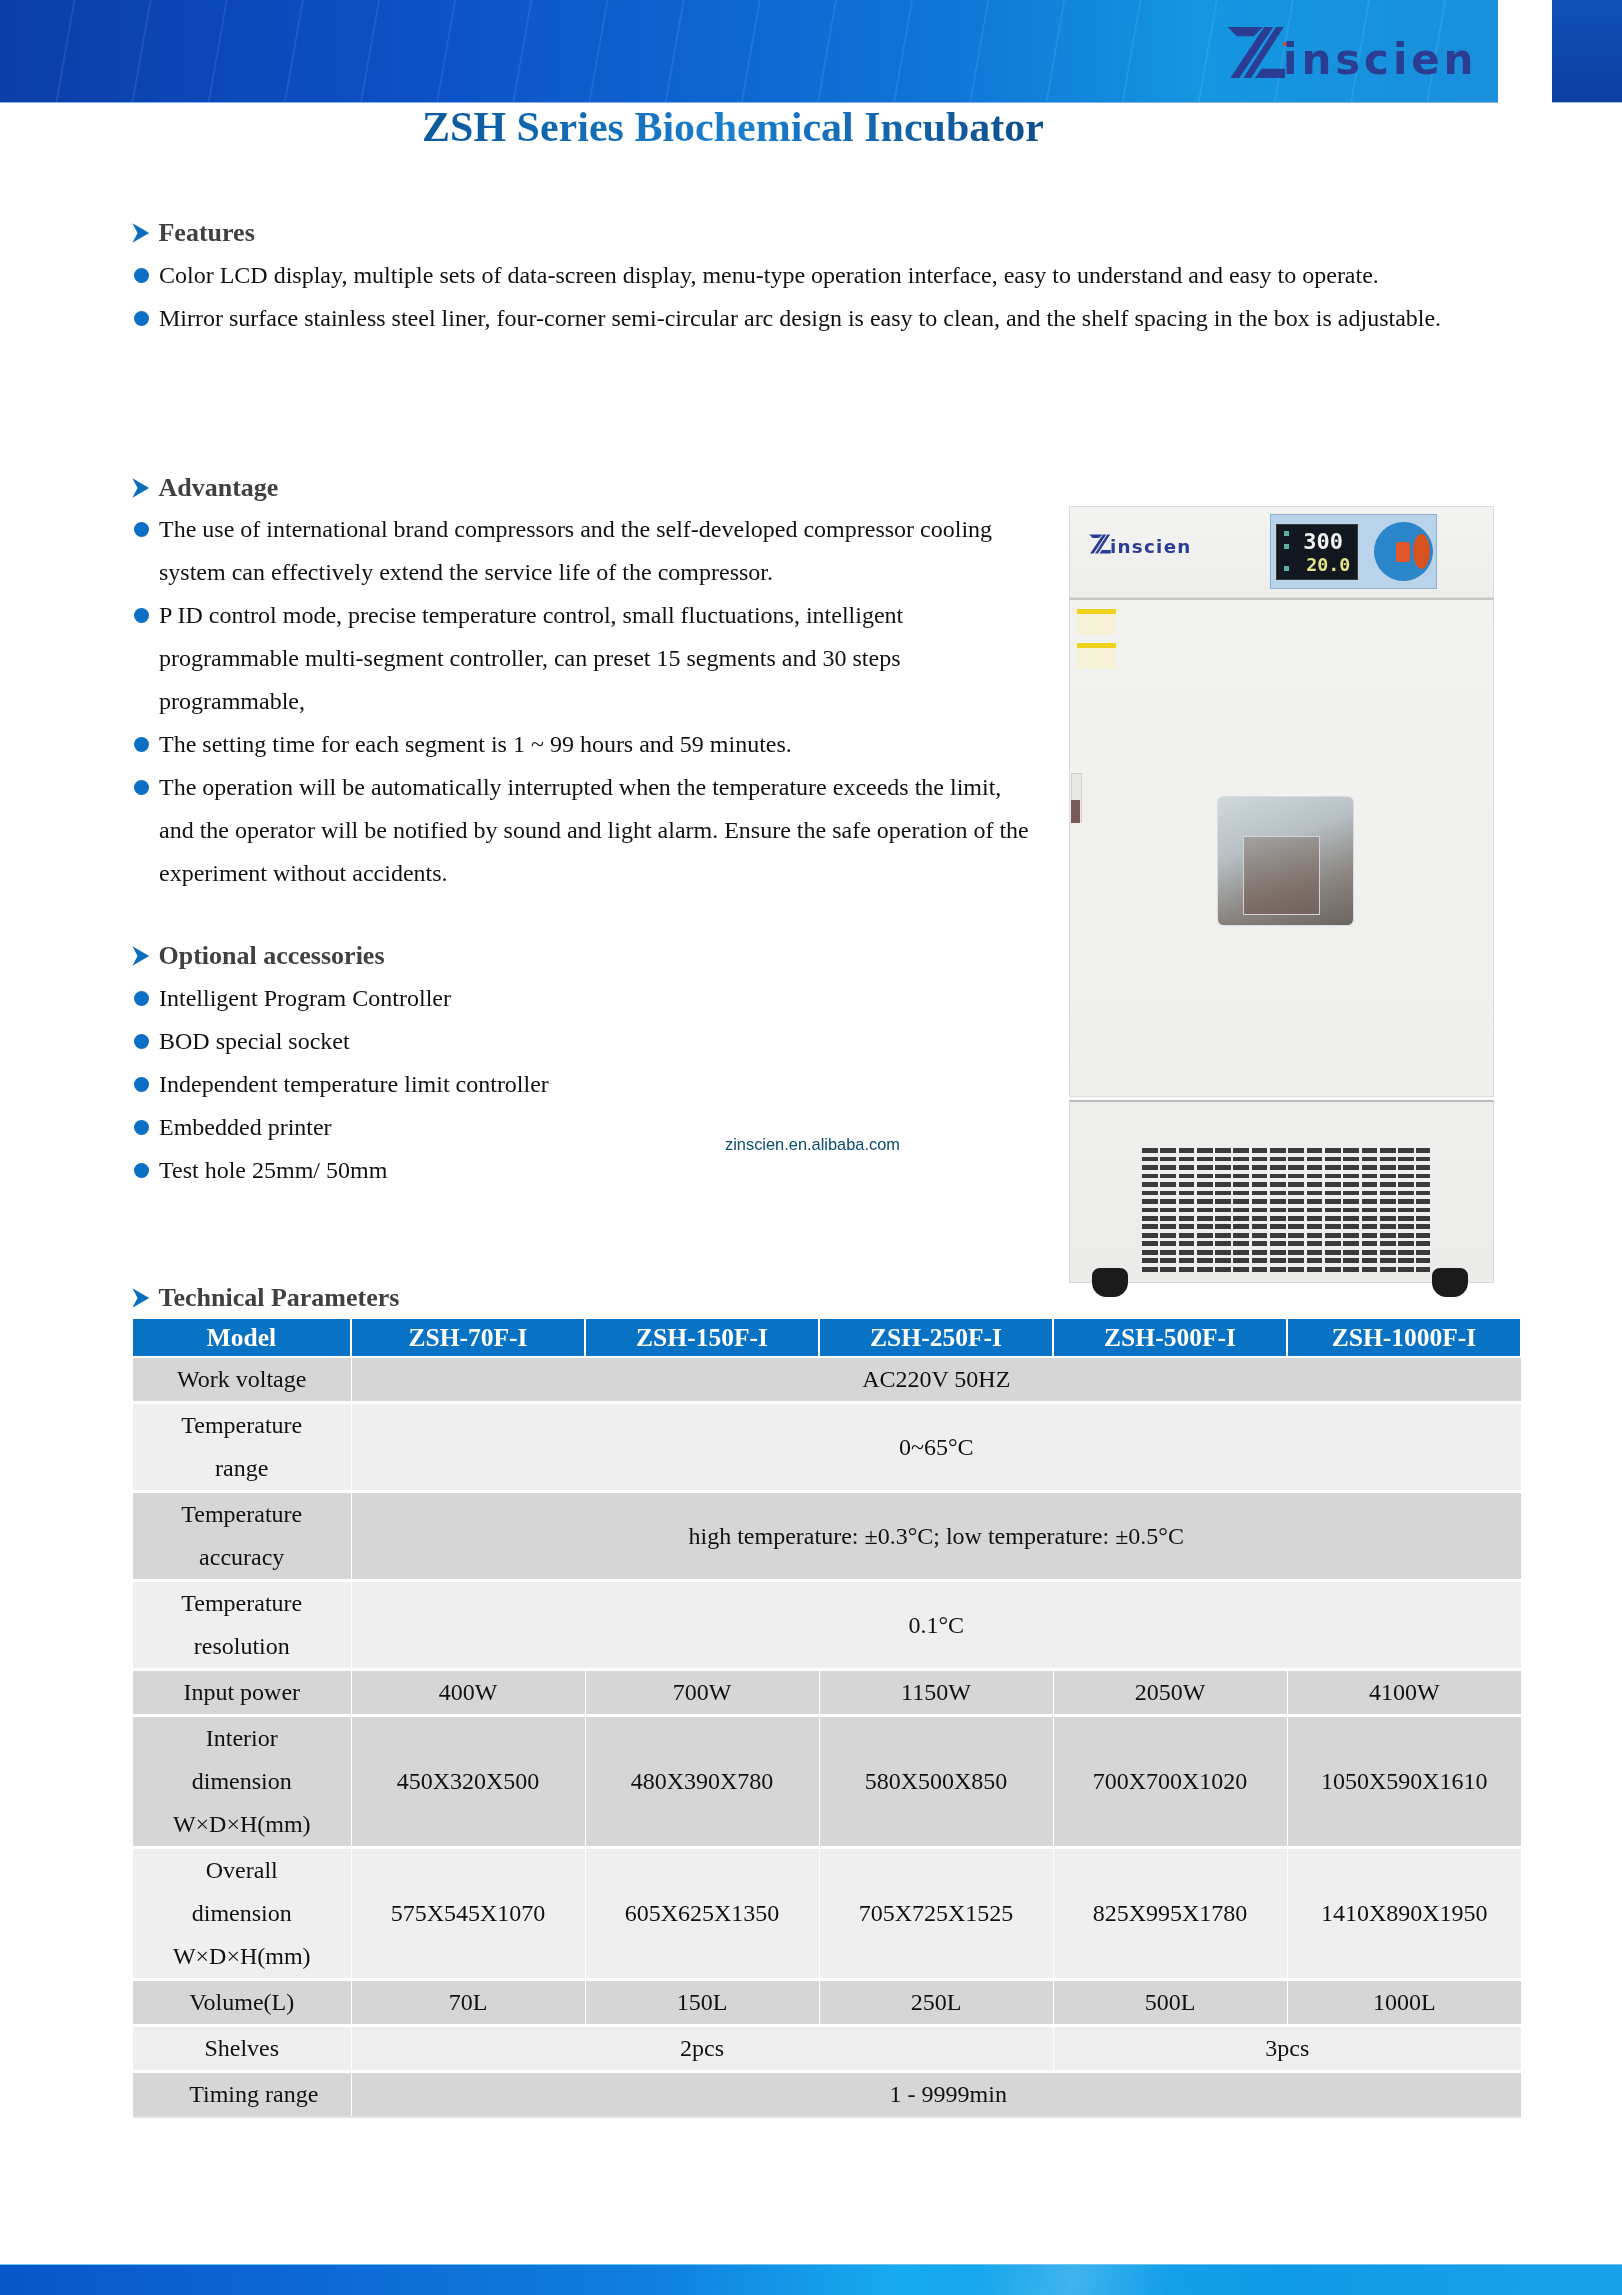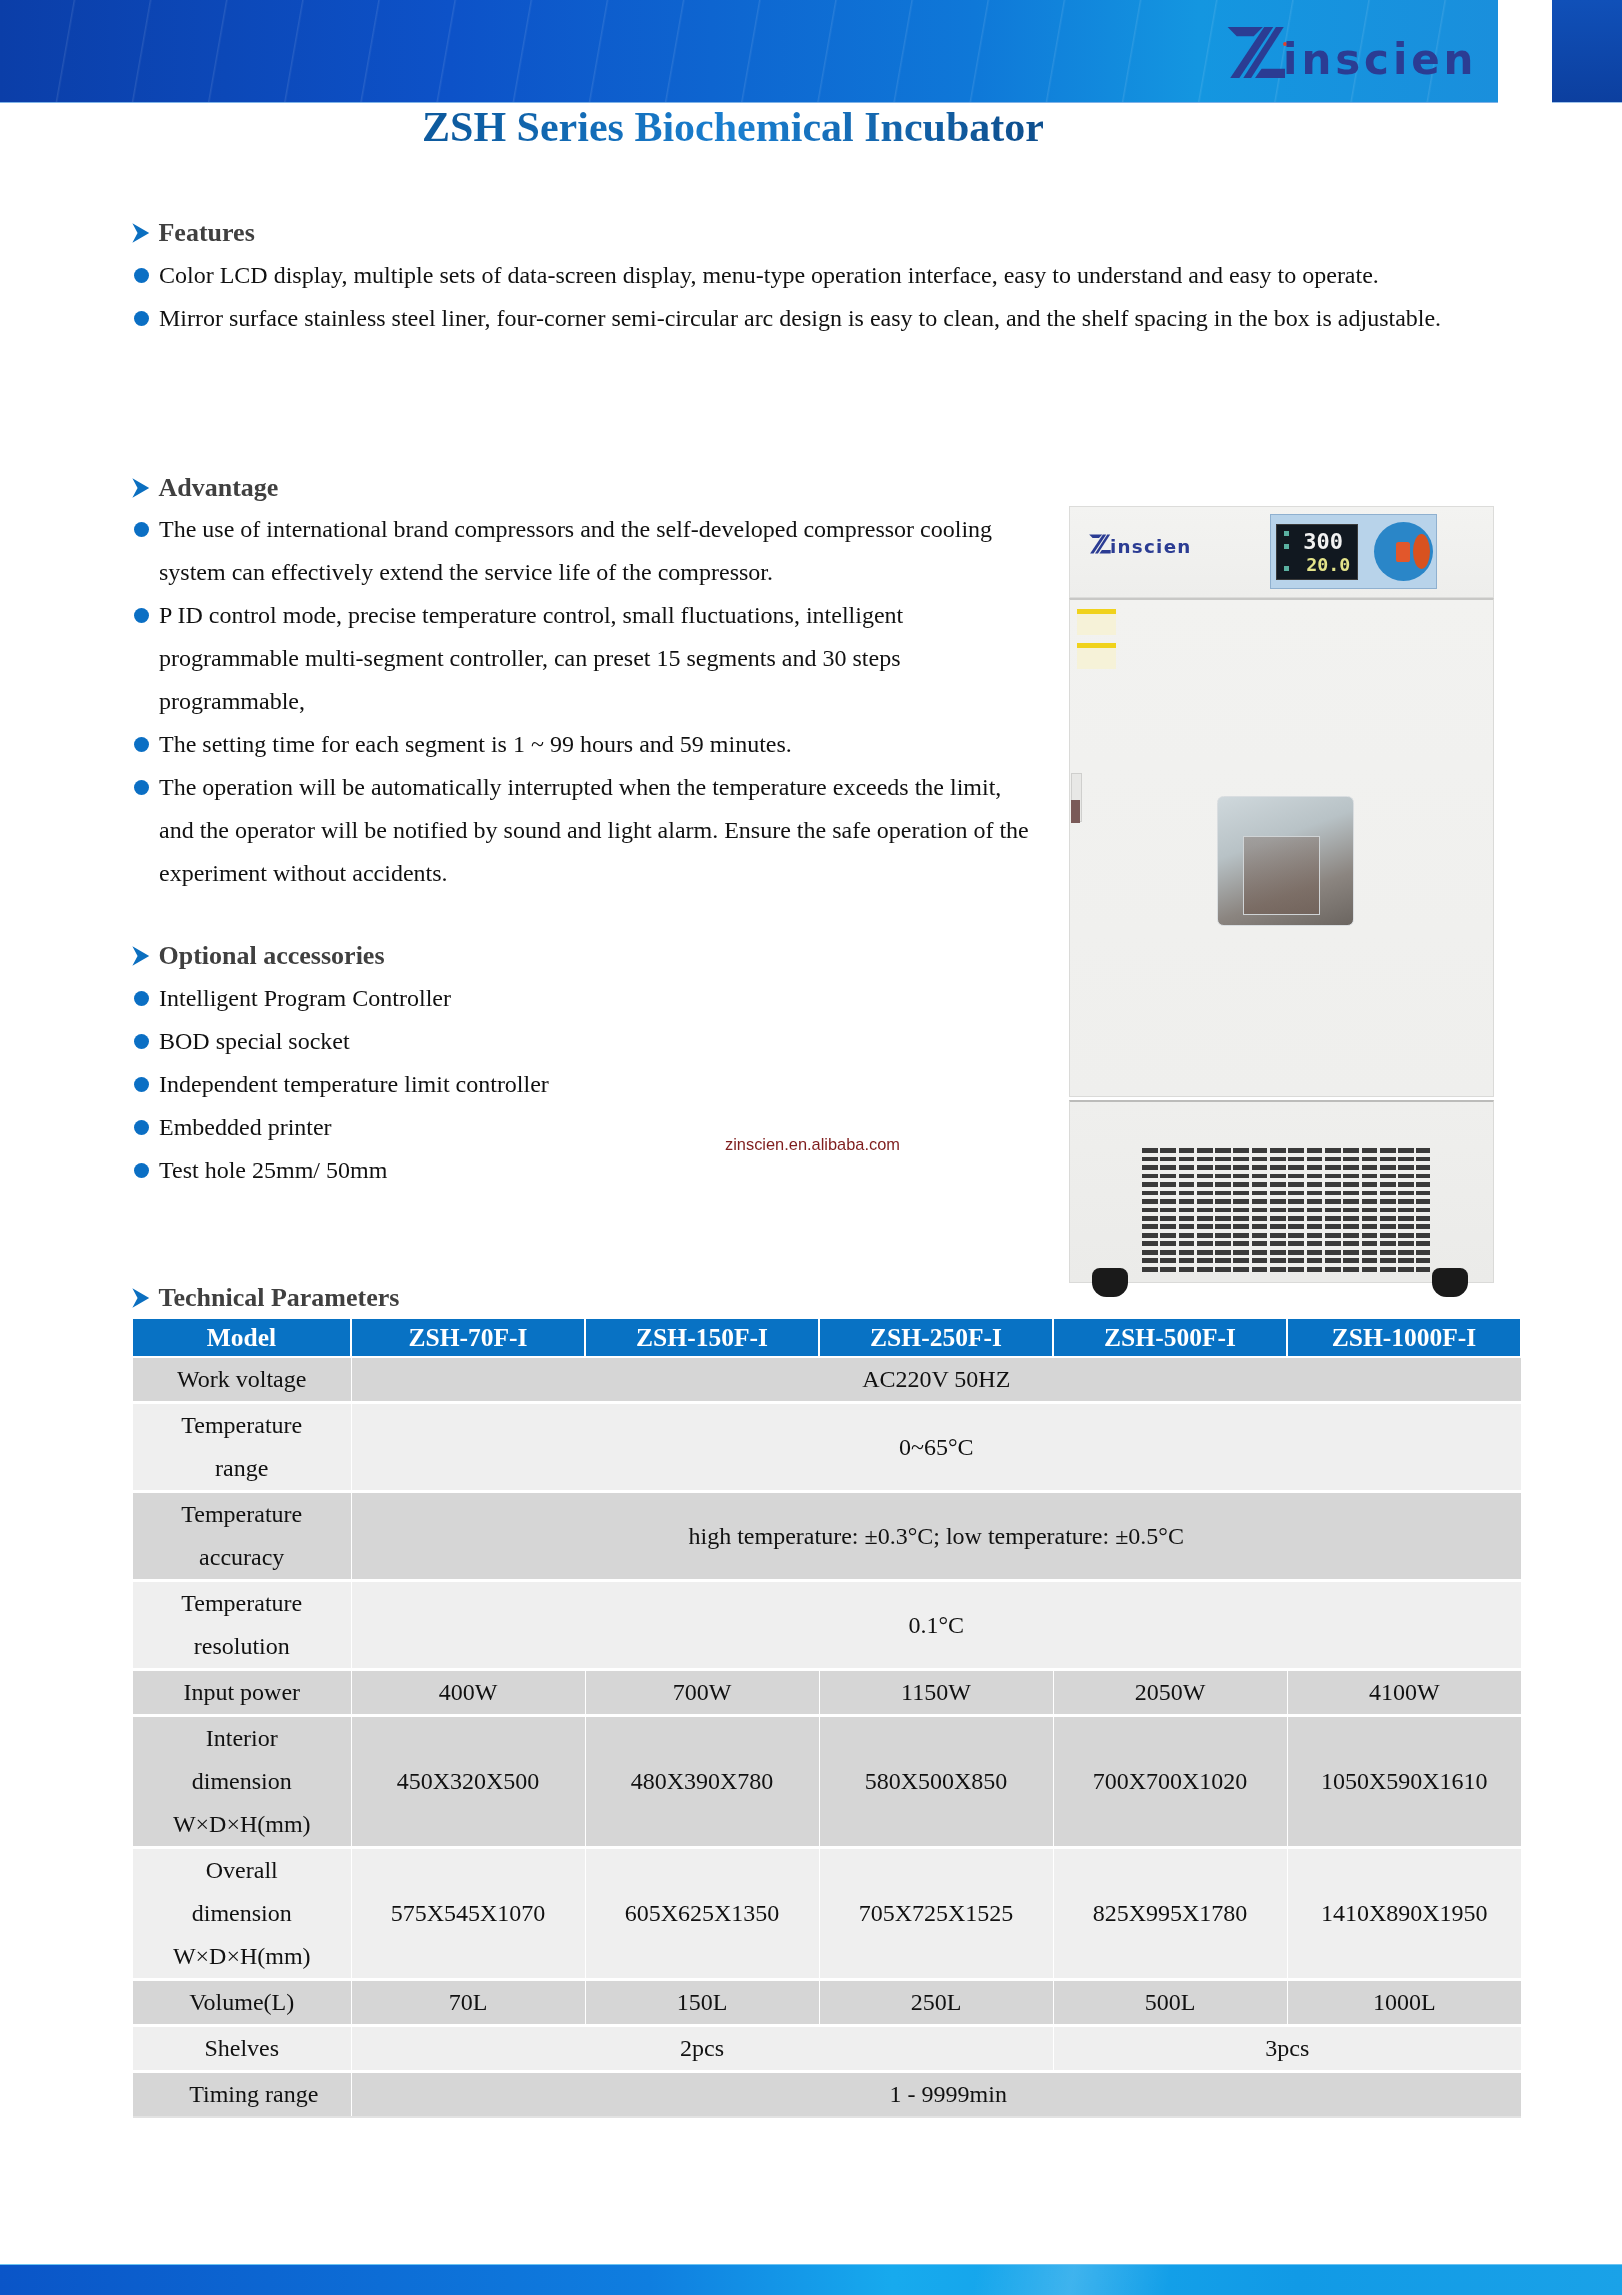--- a/index.html
+++ b/index.html
@@ -47,21 +47,21 @@
   .bullet-list { position: absolute; left: 131px; }
   .bullet-item { position: relative; padding-left: 28px; font-size: 24px; line-height: 43px; color: #111; }
   .bullet-item .dot {
     position: absolute; left: 2.6px; top: 13.7px; width: 15.7px; height: 15.7px; border-radius: 50%;
     background: #0b6fc4;
   }
 
   
   .watermark {
     position: absolute; left: 725px; top: 1135px; font-family: "Liberation Sans", sans-serif;
-    font-size: 16.4px; color: #7f1d1d;
+    font-size: 16.4px; color: #0c4a6e;
   }
 
   
   .product { position: absolute; left: 1069px; top: 506px; width: 425px; height: 793px; }
   .cab-top {
     position: absolute; left: 0; top: 0; width: 425px; height: 92px;
     background: linear-gradient(180deg, #f3f3f1 0%, #eeeeec 100%); border: 0.7px solid #dcdcda;
   }
   .cab-logo { position: absolute; left: 18.3px; top: 26px; display: flex; align-items: flex-end; }
   .cab-logo svg { width: 23.6px; height: 22px; }

